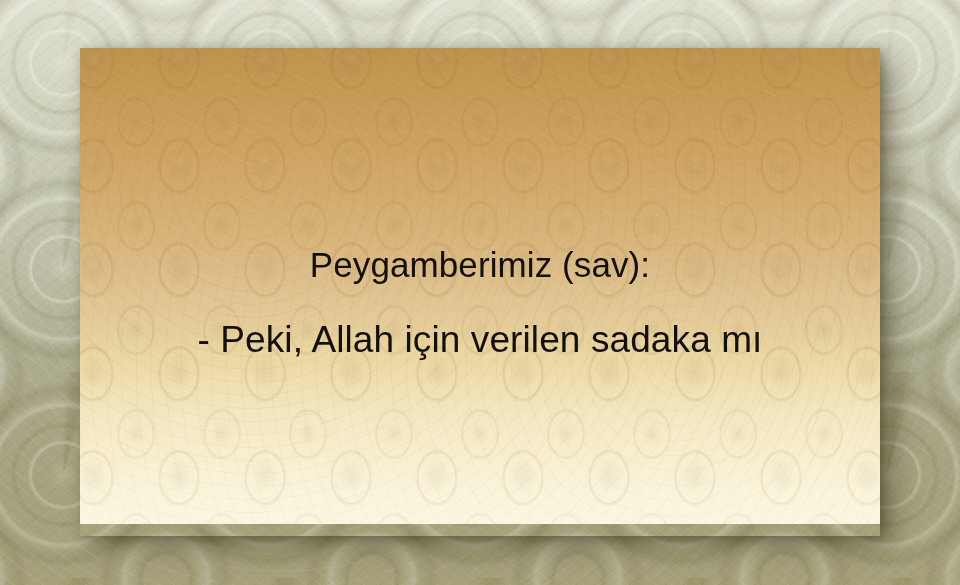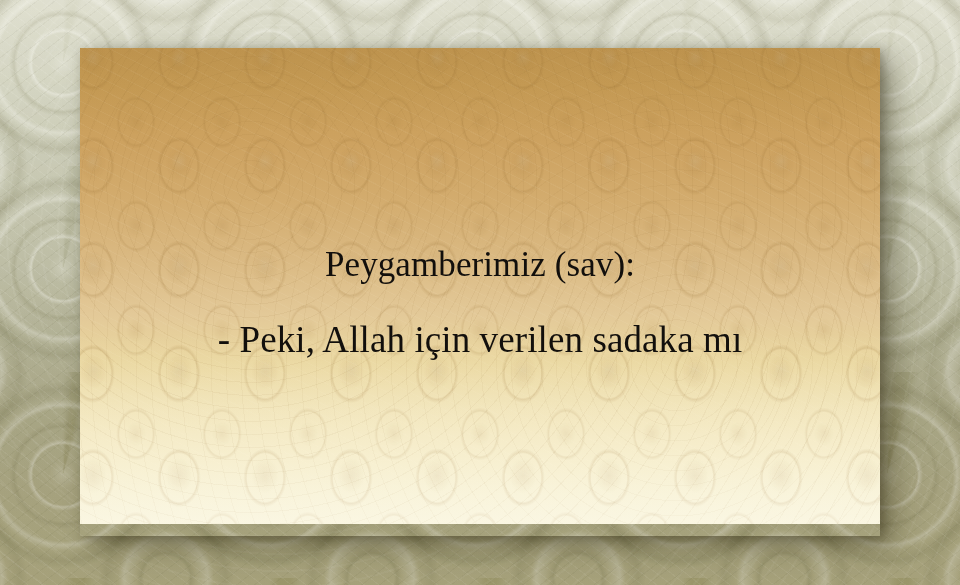--- a/index.html
+++ b/index.html
@@ -141,21 +141,20 @@
       #c89d56 8%,
       #cda260 20%,
       #d3ac6e 32%,
       #dab982 44%,
       #e3c998 56%,
       #ead79f 66%,
       #f0e2b4 76%,
       #f4eac4 86%,
       #f6efd0 94%,
       #f7f1d6 100%);
-    font-family: Liberation Serif, serif;
   }
 
   
   .card-damask {
     position: absolute;
     inset: -30px;
     background-image:
       radial-gradient(ellipse 34px 46px at 50% 42%,
         rgba(255,255,255,0.00) 0%,
         rgba(255,255,255,0.00) 52%,

